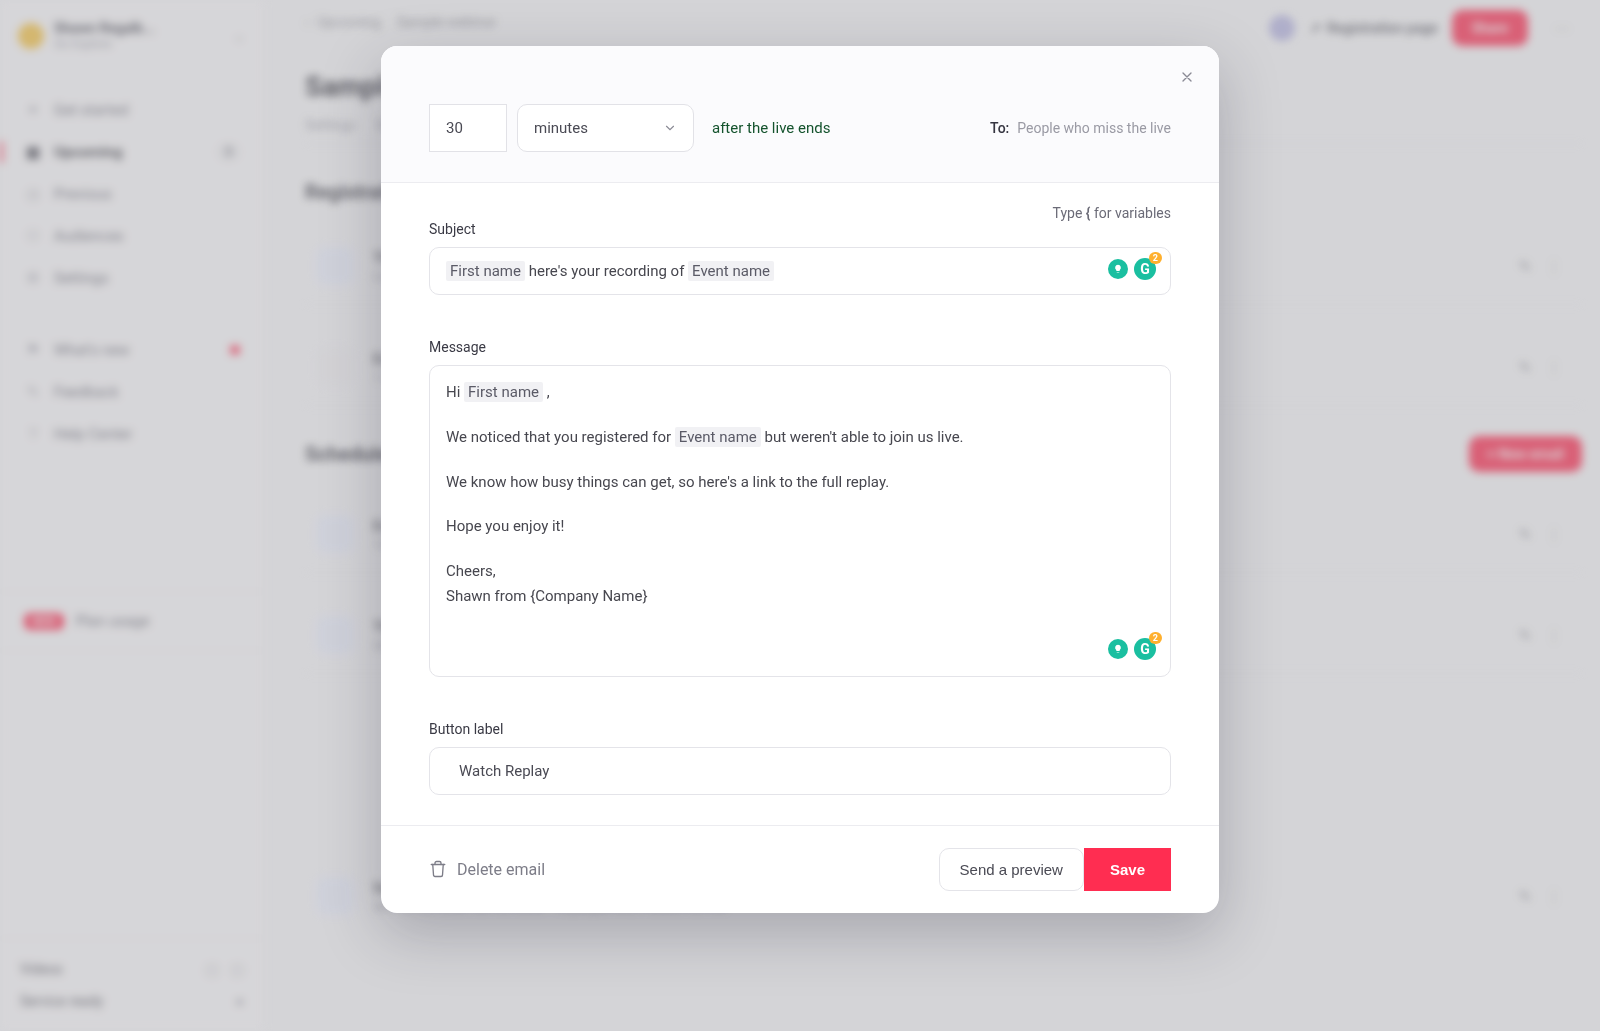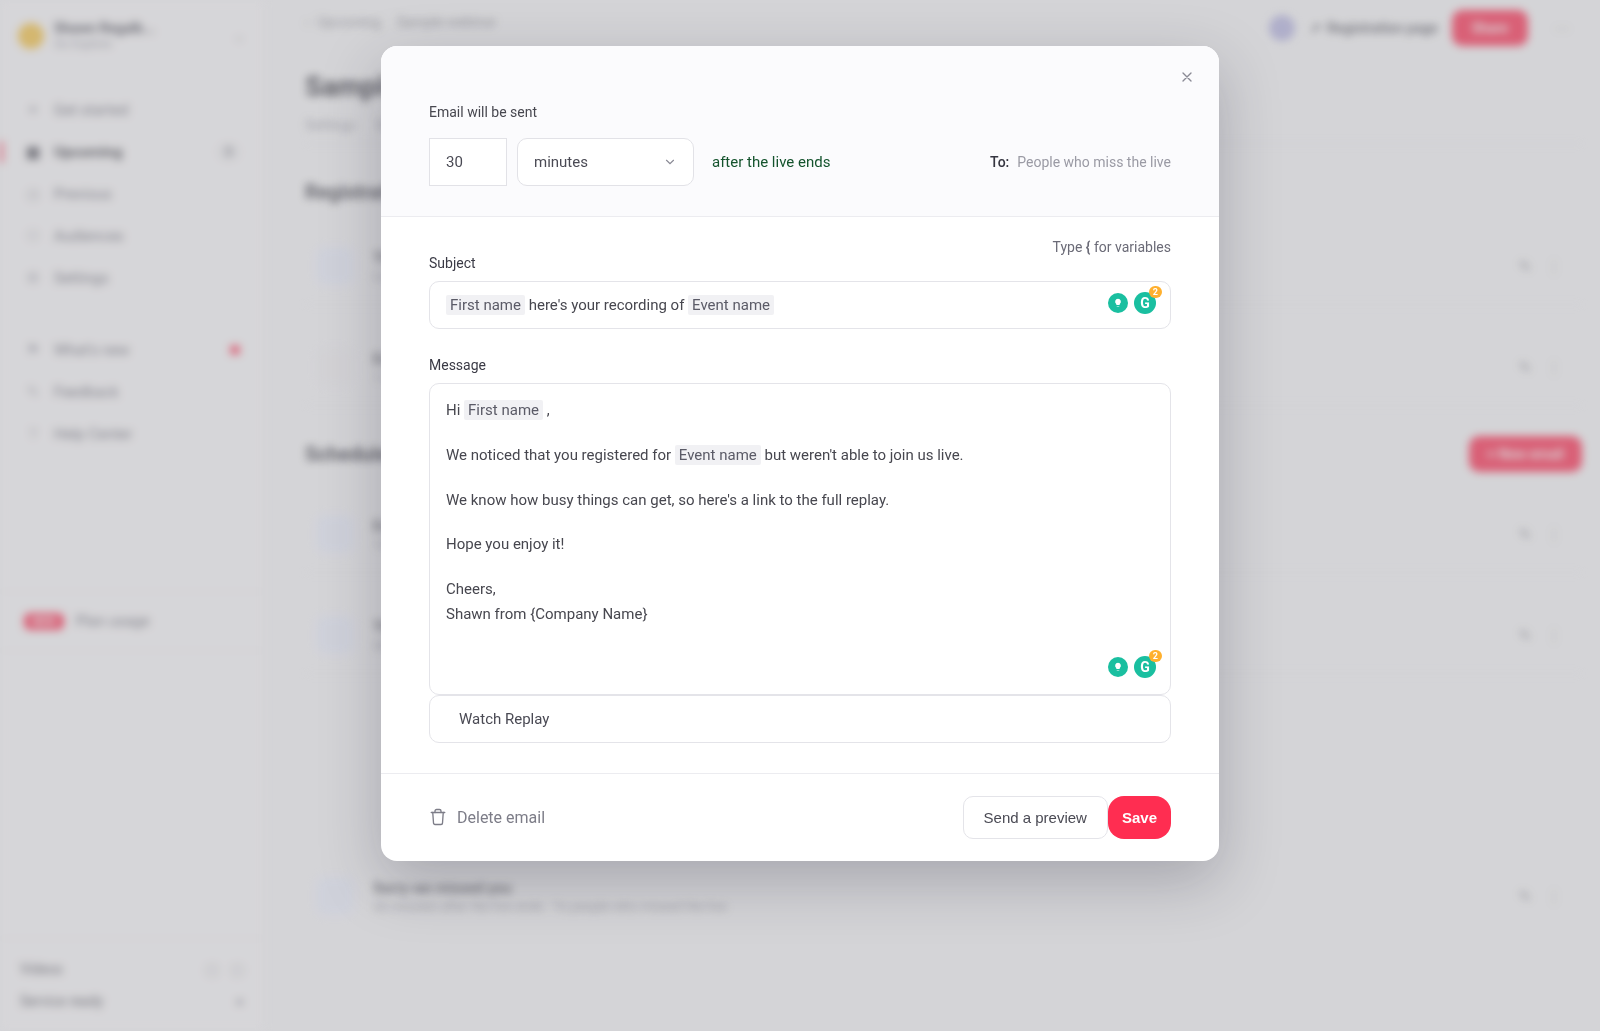--- a/index.html
+++ b/index.html
@@ -280,21 +280,21 @@
     }
     .hint-right .brace {
       background: transparent;
       color: #6b6b77;
       font-weight: 600;
     }
     .field-label {
       font-size: 14px; color: #3a3a45;
       margin-bottom: 10px;
     }
-    .field-label.mt { margin-top: 28px; }
+    .field-label.mt { margin-top: 44px; }
     .field-box {
       border: 1px solid #e4e4e9;
       border-radius: 10px;
       padding: 14px 16px;
       position: relative;
       background: #fff;
     }
     .subject-box {
       min-height: 48px;
     }
@@ -375,22 +375,22 @@
       border: 1px solid #e4e4e9;
       border-radius: 10px;
       padding: 12px 20px;
       font-size: 15px;
       color: #4a4a54;
       cursor: pointer;
     }
     .btn-primary {
       background: #ff2d51;
       border: none;
-      border-radius: 16px;
-      padding: 12px 14px;
+      border-radius: 0;
+      padding: 12px 26px;
       font-size: 15px;
       font-weight: 600;
       color: #fff;
       cursor: pointer;
     }
   </style>
 </head>
 <body>
 
 <div class="page-bg">
@@ -571,21 +571,20 @@
 
   <div class="modal-header">
     <div class="modal-close">
       <svg viewBox="0 0 24 24" width="16" height="16" fill="none" stroke="currentColor" stroke-width="2" stroke-linecap="round">
           <path d="M18 6 6 18M6 6l12 12"></path>
         </svg>
     </div>
 
 
     <div class="send-row">
-      <div class="send-label">Email will be sent</div>
       <div class="inp inp-small">30</div>
       <div class="select">
         <span>minutes</span>
         <svg viewBox="0 0 24 24" fill="none" stroke="currentColor" stroke-width="2" stroke-linecap="round">
             <path d="m6 9 6 6 6-6"></path>
           </svg>
       </div>
       <span class="after-text">after the live ends</span>
 
       <div class="to-block">
@@ -638,20 +637,21 @@
               <path d="M9 21h6v-1H9v1zm3-19a7 7 0 0 0-4 12.7V17h8v-2.3A7 7 0 0 0 12 2z"></path>
             </svg>
         </div>
         <div class="g-circle">
           <span>G</span>
           <span class="g-badge">2</span>
         </div>
       </div>
     </div>
 
+    <div class="field-label mt">Button label</div>
     <div class="btn-label-input">Watch Replay</div>
   </div>
 
   <div class="modal-footer">
     <div class="delete-link">
       <svg width="18" height="18" viewBox="0 0 24 24" fill="none" stroke="currentColor" stroke-width="1.8" stroke-linecap="round" stroke-linejoin="round">
           <path d="M3 6h18"></path>
           <path d="M8 6V4a2 2 0 0 1 2-2h4a2 2 0 0 1 2 2v2"></path>
           <path d="m19 6-1 14a2 2 0 0 1-2 2H8a2 2 0 0 1-2-2L5 6"></path>
         </svg>

